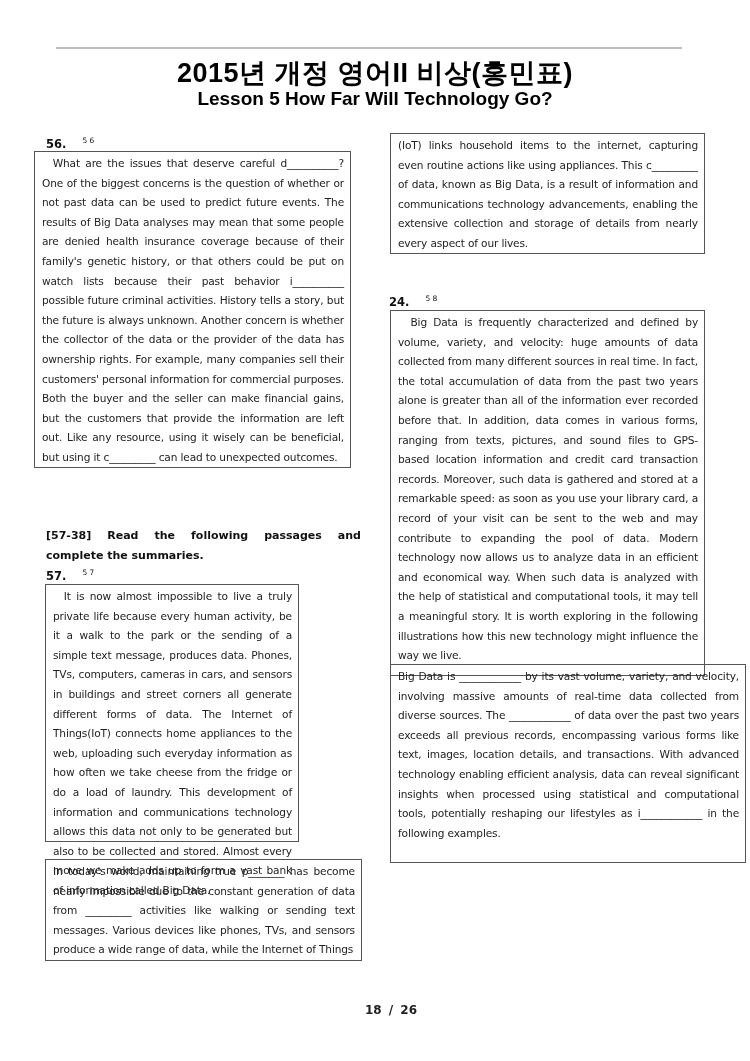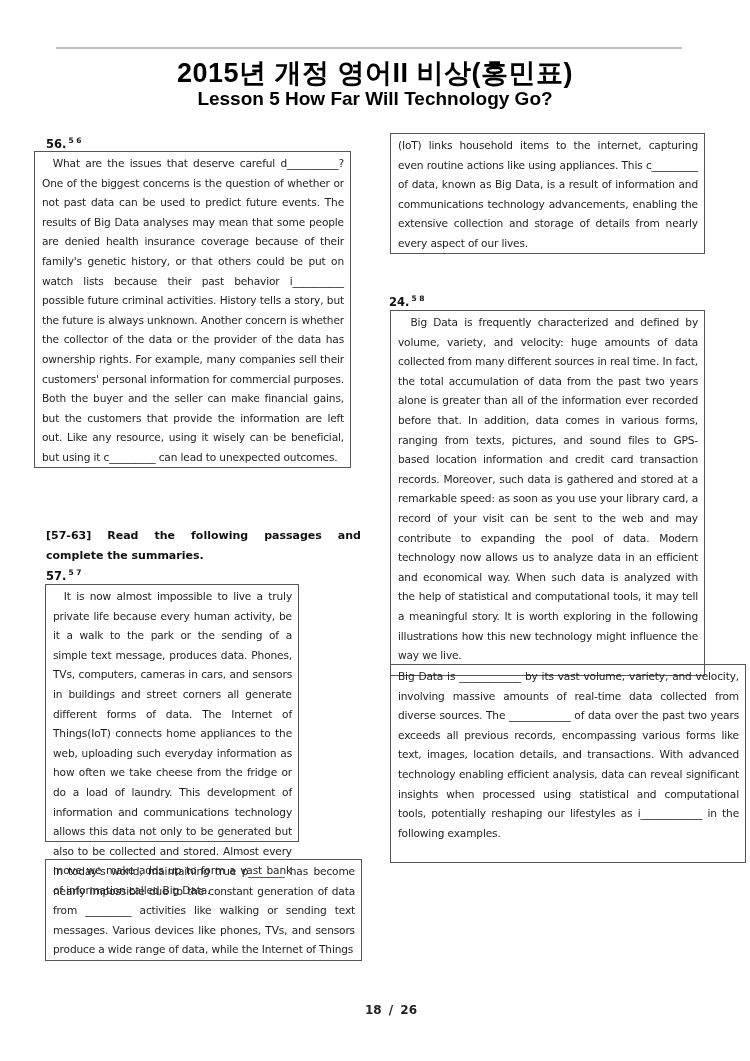--- a/index.html
+++ b/index.html
@@ -6,21 +6,21 @@
     body { width:750px; height:1061px; position:relative; overflow:hidden;
            font-family:"DejaVu Sans", "Liberation Sans", sans-serif; color:#222; }
     .top-rule { position:absolute; left:56px; top:47px; width:626px; height:0;
                 border-top:2px solid #bdbdbd; }
     .title { position:absolute; left:0; width:750px; text-align:center;
              font-family:"Liberation Sans", sans-serif; font-weight:bold; color:#000; }
     .title-main { top:55px; font-size:27px; letter-spacing:0.5px; }
     .title-sub { top:88px; font-size:19px;text-align:center; }
     .qnum { position:absolute; font-family:"DejaVu Sans", sans-serif; font-weight:bold;
             font-size:11.5px; color:#111; }
-    .qnum sup { font-weight:bold; font-size:7.5px; vertical-align:5px; margin-left:2px; }
+    .qnum sup { font-weight:normal; font-size:7.5px; vertical-align:5px; margin-left:16px; }
     .box { position:absolute; border:1.5px solid #555; box-sizing:border-box;
            padding:2px 6px 0 7px; }
     .box p { margin:0; font-family:"DejaVu Sans", sans-serif; font-size:10.6px;
              line-height:19.6px; text-align:justify; color:#222; letter-spacing:-0.15px; }
     .instruction { position:absolute; left:46px; top:526px; width:315px;
                    font-family:"DejaVu Sans", sans-serif; font-weight:bold; font-size:11px;
                    line-height:20px; text-align:justify; color:#111; }
     .footer { position:absolute; left:0; width:750px; top:1003px; text-align:center;
               font-family:"DejaVu Sans", sans-serif; font-weight:bold; font-size:12px;
               color:#222; word-spacing:3px;padding-left:16px; }
@@ -30,21 +30,21 @@
 
 <div class="top-rule"></div>
 <div class="title title-main">2015년 개정 영어II 비상(홍민표)</div>
 <div class="title title-sub">Lesson 5 How Far Will Technology Go?</div>
 
 <div class="qnum" style="left:46px; top:136px;"><span>56.</span><sup>5 6</sup></div>
 <div class="box" style="left:34px; top:151px; width:317px; height:317px;">
   <p style="white-space:pre-wrap;">  What are the issues that deserve careful d__________? One of the biggest concerns is the question of whether or not past data can be used to predict future events. The results of Big Data analyses may mean that some people are denied health insurance coverage because of their family's genetic history, or that others could be put on watch lists because their past behavior i__________ possible future criminal activities. History tells a story, but the future is always unknown. Another concern is whether the collector of the data or the provider of the data has ownership rights. For example, many companies sell their customers' personal information for commercial purposes. Both the buyer and the seller can make financial gains, but the customers that provide the information are left out. Like any resource, using it wisely can be beneficial, but using it c_________ can lead to unexpected outcomes.</p>
 </div>
 
-<div class="instruction">[57-63] Read the following passages and complete the summaries.</div>
+<div class="instruction">[57-38] Read the following passages and complete the summaries.</div>
 
 <div class="qnum" style="left:46px; top:568px;"><span>57.</span><sup>5 7</sup></div>
 <div class="box" style="left:45px; top:584px; width:254px; height:258px;">
   <p style="white-space:pre-wrap;">  It is now almost impossible to live a truly private life because every human activity, be it a walk to the park or the sending of a simple text message, produces data. Phones, TVs, computers, cameras in cars, and sensors in buildings and street corners all generate different forms of data. The Internet of Things(IoT) connects home appliances to the web, uploading such everyday information as how often we take cheese from the fridge or do a load of laundry. This development of information and communications technology allows this data not only to be generated but also to be collected and stored. Almost every move we make adds up to form a vast bank of information called Big Data.</p>
 </div>
 <div class="box" style="left:45px; top:859px; width:317px; height:102px;">
   <p>In today's world, maintaining true p_______ has become nearly impossible due to the constant generation of data from _________ activities like walking or sending text messages. Various devices like phones, TVs, and sensors produce a wide range of data, while the Internet of Things</p>
 </div>
 <div class="box" style="left:390px; top:133px; width:315px; height:121px;">
   <p>(IoT) links household items to the internet, capturing even routine actions like using appliances. This c_________ of data, known as Big Data, is a result of information and communications technology advancements, enabling the extensive collection and storage of details from nearly every aspect of our lives.</p>

